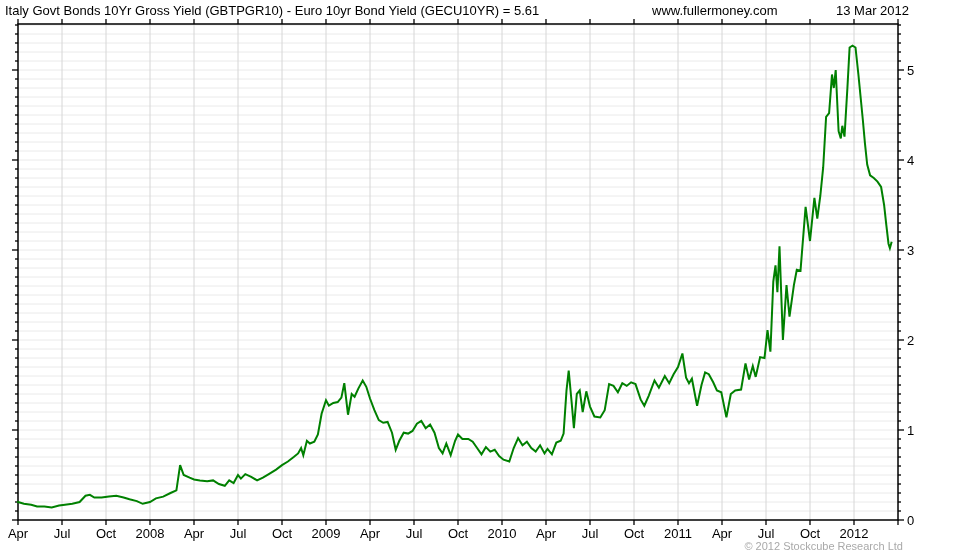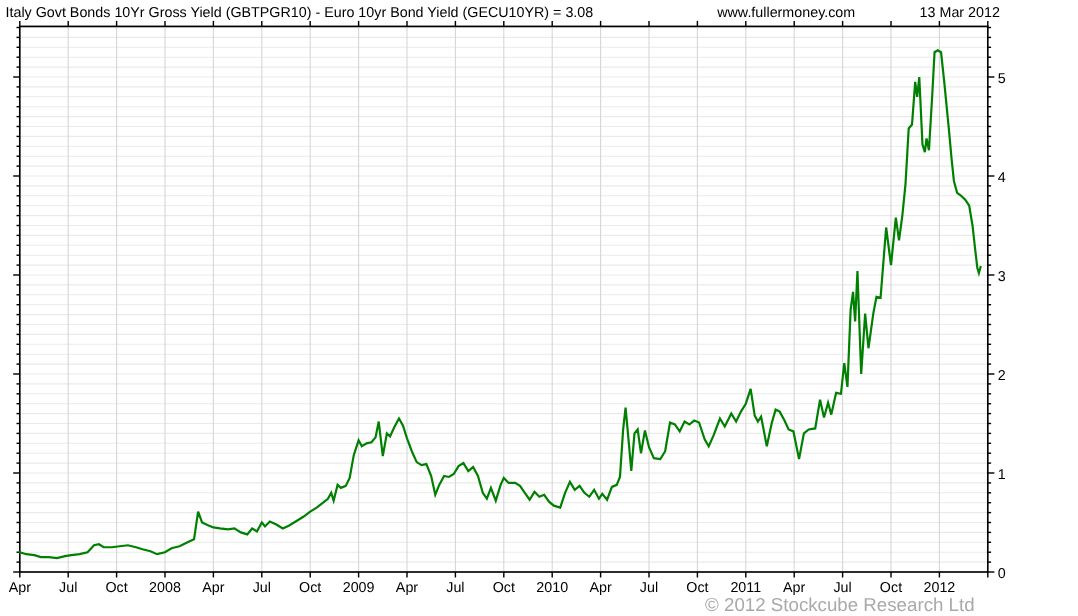--- a/index.html
+++ b/index.html
@@ -1,27 +1,27 @@
 <!DOCTYPE html>
 <html><head>
 <meta charset="utf-8">
 <style>
   html,body{margin:0;padding:0;background:#fff;}
   body{width:980px;height:560px;position:relative;font-family:"Liberation Sans",sans-serif;overflow:hidden;}
   .hdr-text{position:absolute;top:3px;font-size:13px;color:#000;white-space:nowrap;}
   #title{left:5px;}
   #site{left:652px;}
   #hdr-date{right:71px;}
-  #copyright{position:absolute;top:540px;right:94px;font-size:17px;color:#a9a9a9;white-space:nowrap;}
+  #copyright{position:absolute;top:540px;right:77px;font-size:11px;color:#a9a9a9;white-space:nowrap;}
   #chart-svg{position:absolute;left:0;top:0;}
 </style>
 </head>
 <body>
 
-<div class="hdr-text" id="title">Italy Govt Bonds 10Yr Gross Yield (GBTPGR10) - Euro 10yr Bond Yield (GECU10YR) = 3.08</div>
+<div class="hdr-text" id="title">Italy Govt Bonds 10Yr Gross Yield (GBTPGR10) - Euro 10yr Bond Yield (GECU10YR) = 5.61</div>
 <div class="hdr-text" id="site">www.fullermoney.com</div>
 <div class="hdr-text" id="hdr-date">13 Mar 2012</div>
 
 <svg id="chart-svg" width="980" height="560">
     <line x1="18" x2="898" y1="511.0" y2="511.0" stroke="#eaeaea" stroke-width="1"></line>
     <line x1="18" x2="898" y1="502.0" y2="502.0" stroke="#eaeaea" stroke-width="1"></line>
     <line x1="18" x2="898" y1="493.0" y2="493.0" stroke="#eaeaea" stroke-width="1"></line>
     <line x1="18" x2="898" y1="484.0" y2="484.0" stroke="#eaeaea" stroke-width="1"></line>
     <line x1="18" x2="898" y1="475.0" y2="475.0" stroke="#eaeaea" stroke-width="1"></line>
     <line x1="18" x2="898" y1="466.0" y2="466.0" stroke="#eaeaea" stroke-width="1"></line>

